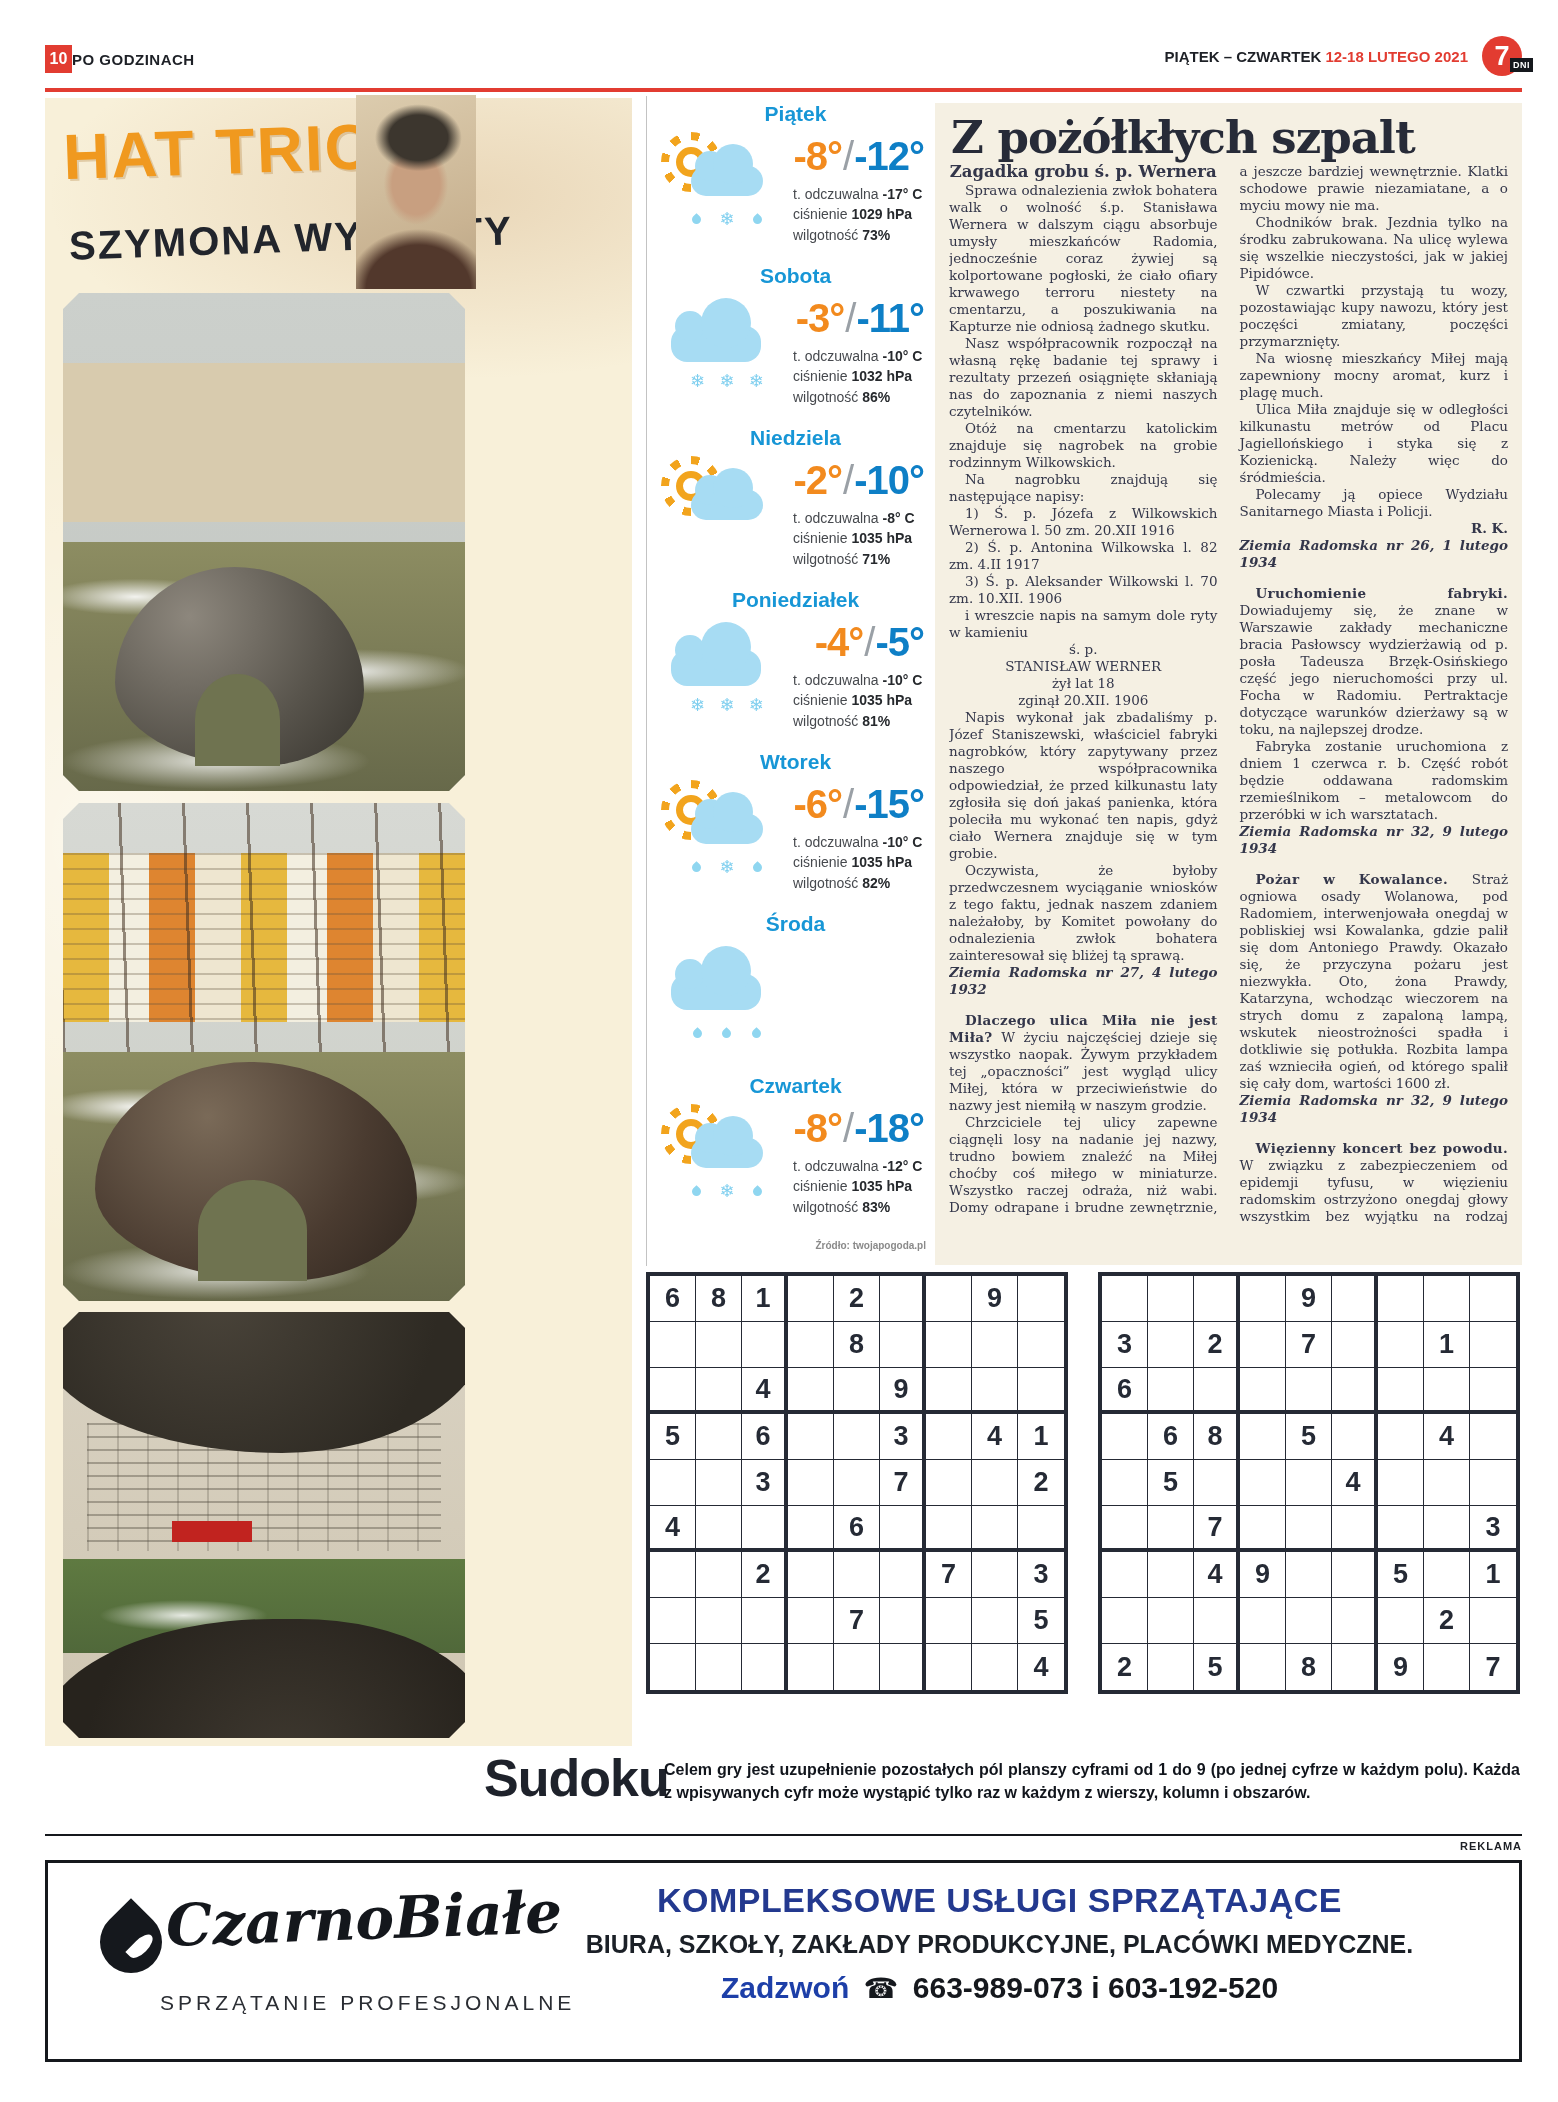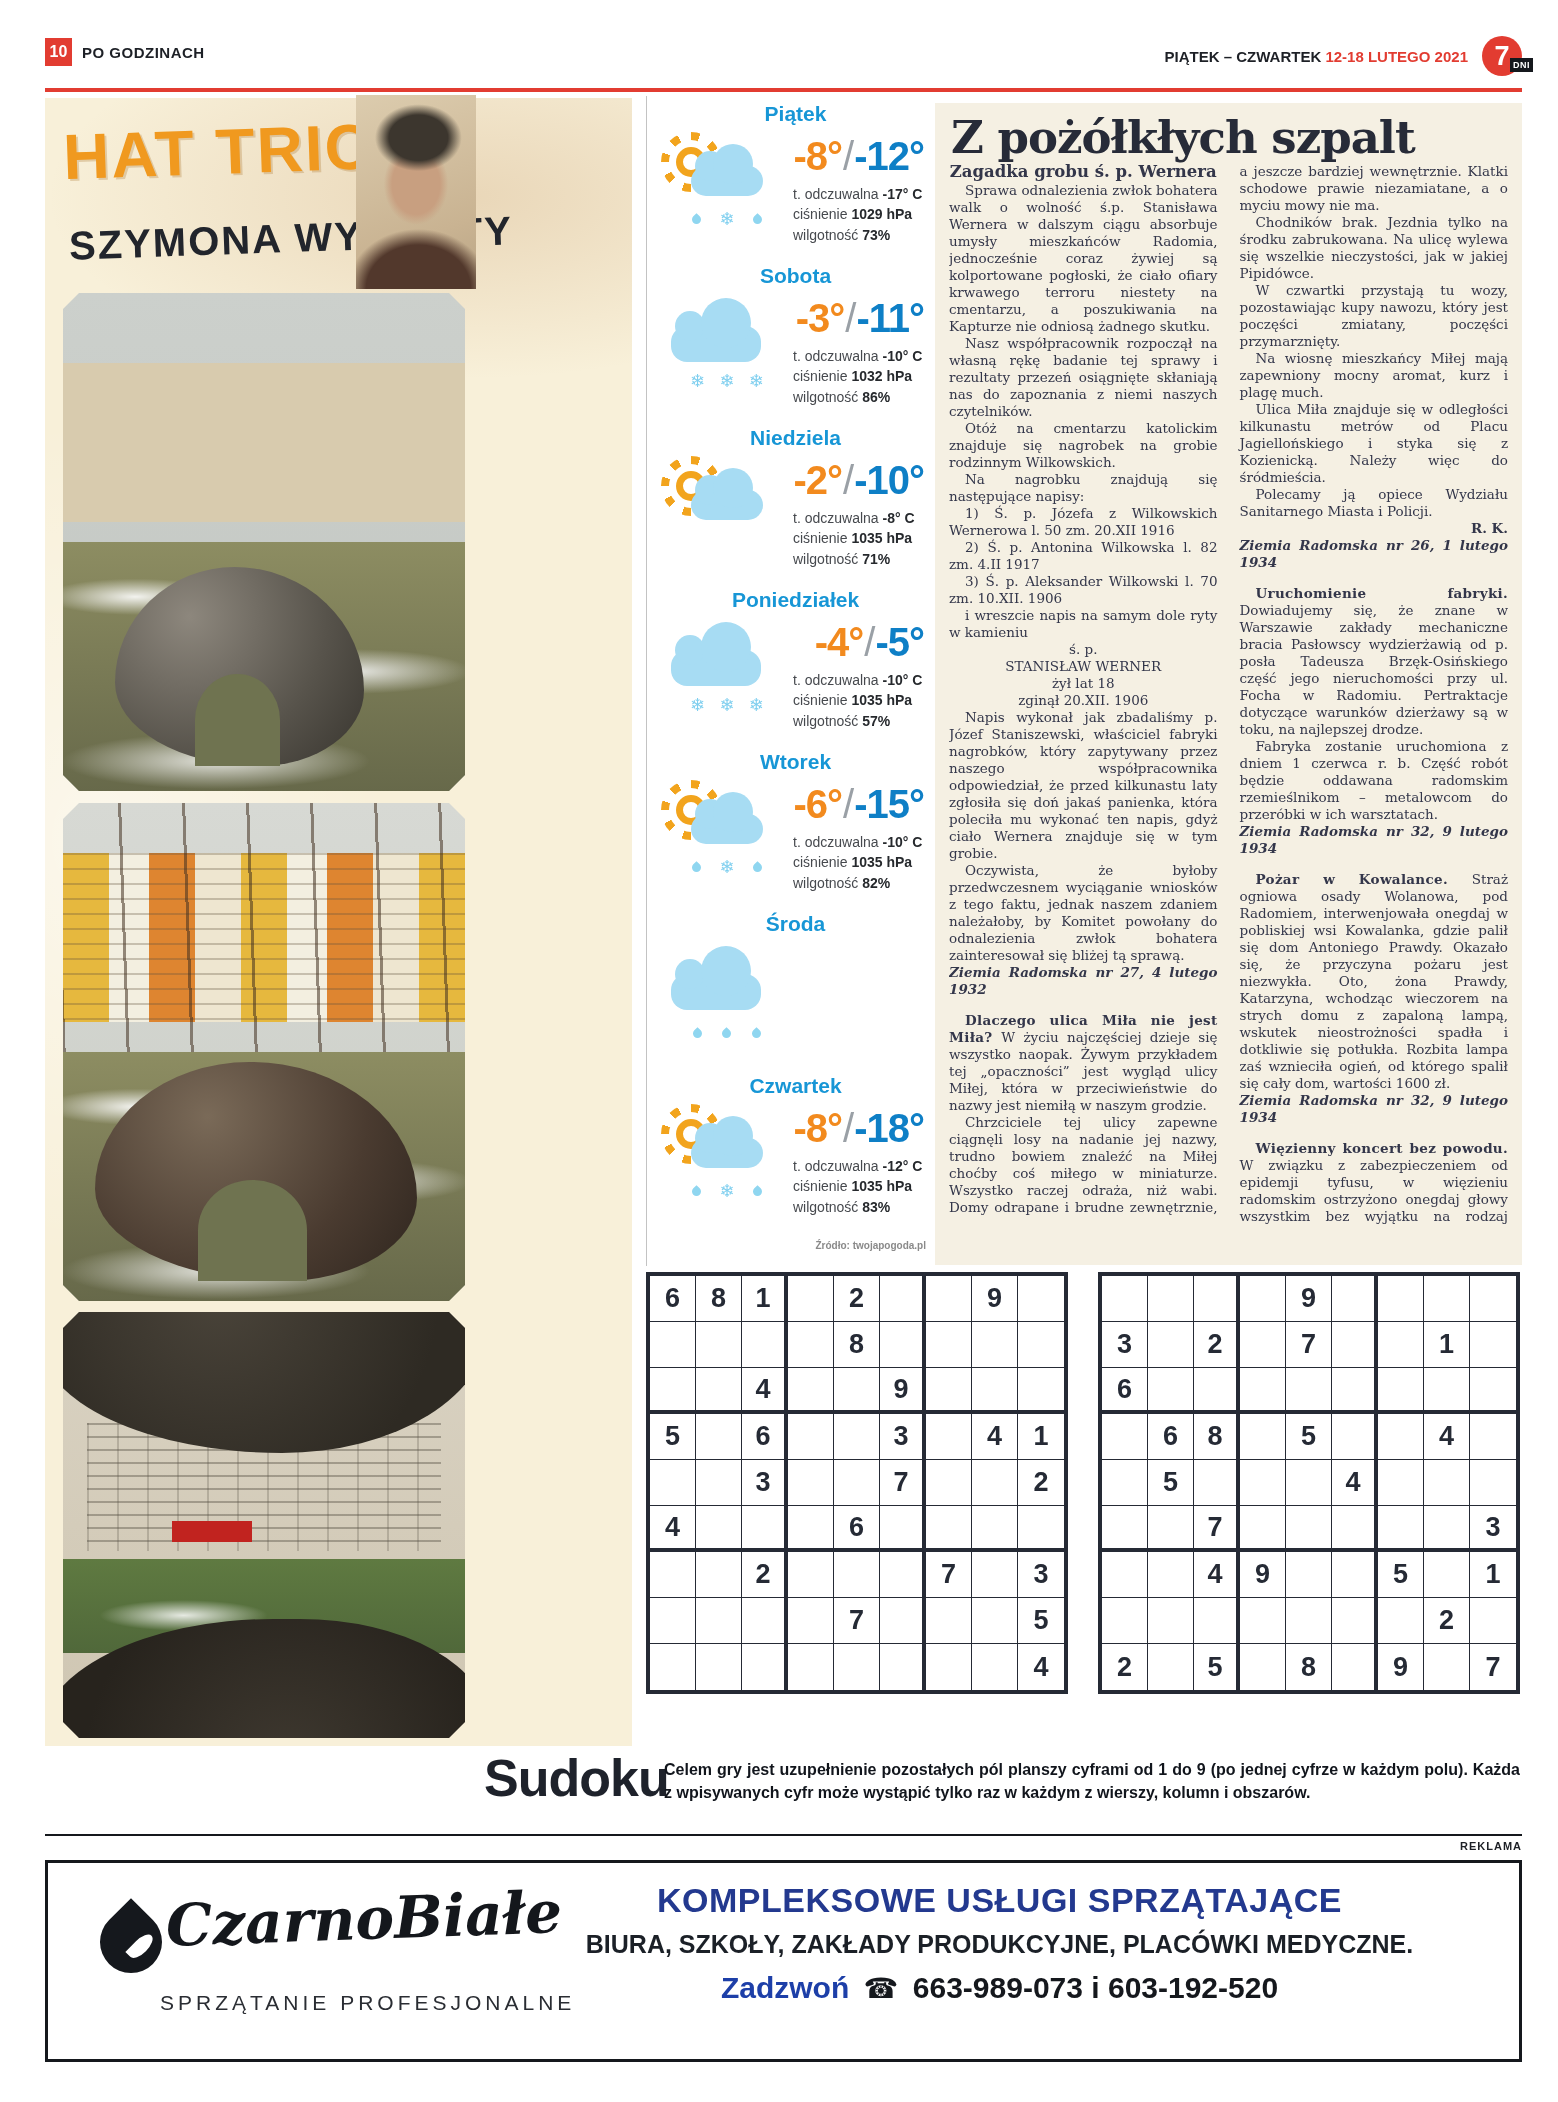--- a/index.html
+++ b/index.html
@@ -1,19 +1,19 @@
 <!DOCTYPE html>
 <html><head>
 <meta charset="utf-8">
 <style>
   html,body{margin:0;padding:0;}
   body{width:1558px;height:2102px;position:relative;background:#fff;
        font-family:"Liberation Sans",sans-serif;color:#1d2026;overflow:hidden;}
   
-  .hdr-left{position:absolute;left:45px;top:38px;display:flex;align-items:center;gap:10px;}
+  .hdr-left{position:absolute;left:45px;top:45px;display:flex;align-items:center;}
   .pagenum{background:#e23c31;color:#fff;font-weight:bold;font-size:16px;width:27px;height:28px;
            display:flex;align-items:center;justify-content:center;}
   .section{font-weight:bold;font-size:15px;letter-spacing:.5px;}
   .hdr-right{position:absolute;right:90px;top:48px;font-weight:bold;font-size:15px;white-space:nowrap;}
   .hdr-right .dates{color:#e23c31;}
   .logo{position:absolute;right:20px;top:36px;width:56px;height:44px;}
   .logo .circle{position:absolute;left:0;top:0;width:40px;height:40px;border-radius:50%;background:#e23c31;
                 color:#fff;font-weight:bold;font-size:27px;display:flex;align-items:center;justify-content:center;}
   .logo .dni{position:absolute;left:28px;top:22px;background:#15181d;color:#fff;font-weight:bold;font-size:9px;
              padding:2px 3px;letter-spacing:.5px;}
@@ -267,21 +267,21 @@
               <span class="flake">❄</span>
             </div>
       </div>
       <div class="wright">
         <div class="wtemp">
           <span class="hi">-4°</span><span class="slash">/</span><span class="lo">-5°</span>
         </div>
         <div class="wdetails">
               <div><span>t. odczuwalna </span><b>-10° C</b></div>
               <div><span>ciśnienie </span><b>1035 hPa</b></div>
-              <div><span>wilgotność </span><b>57%</b></div>
+              <div><span>wilgotność </span><b>81%</b></div>
             </div>
       </div>
     </div>
   </div>
       <div class="wday">
     <div class="wday-name">Wtorek</div>
     <div class="wday-row">
       <div class="wicon sun-cloud-snow">
         <div class="sun"></div>
         <div class="cloud"></div>

